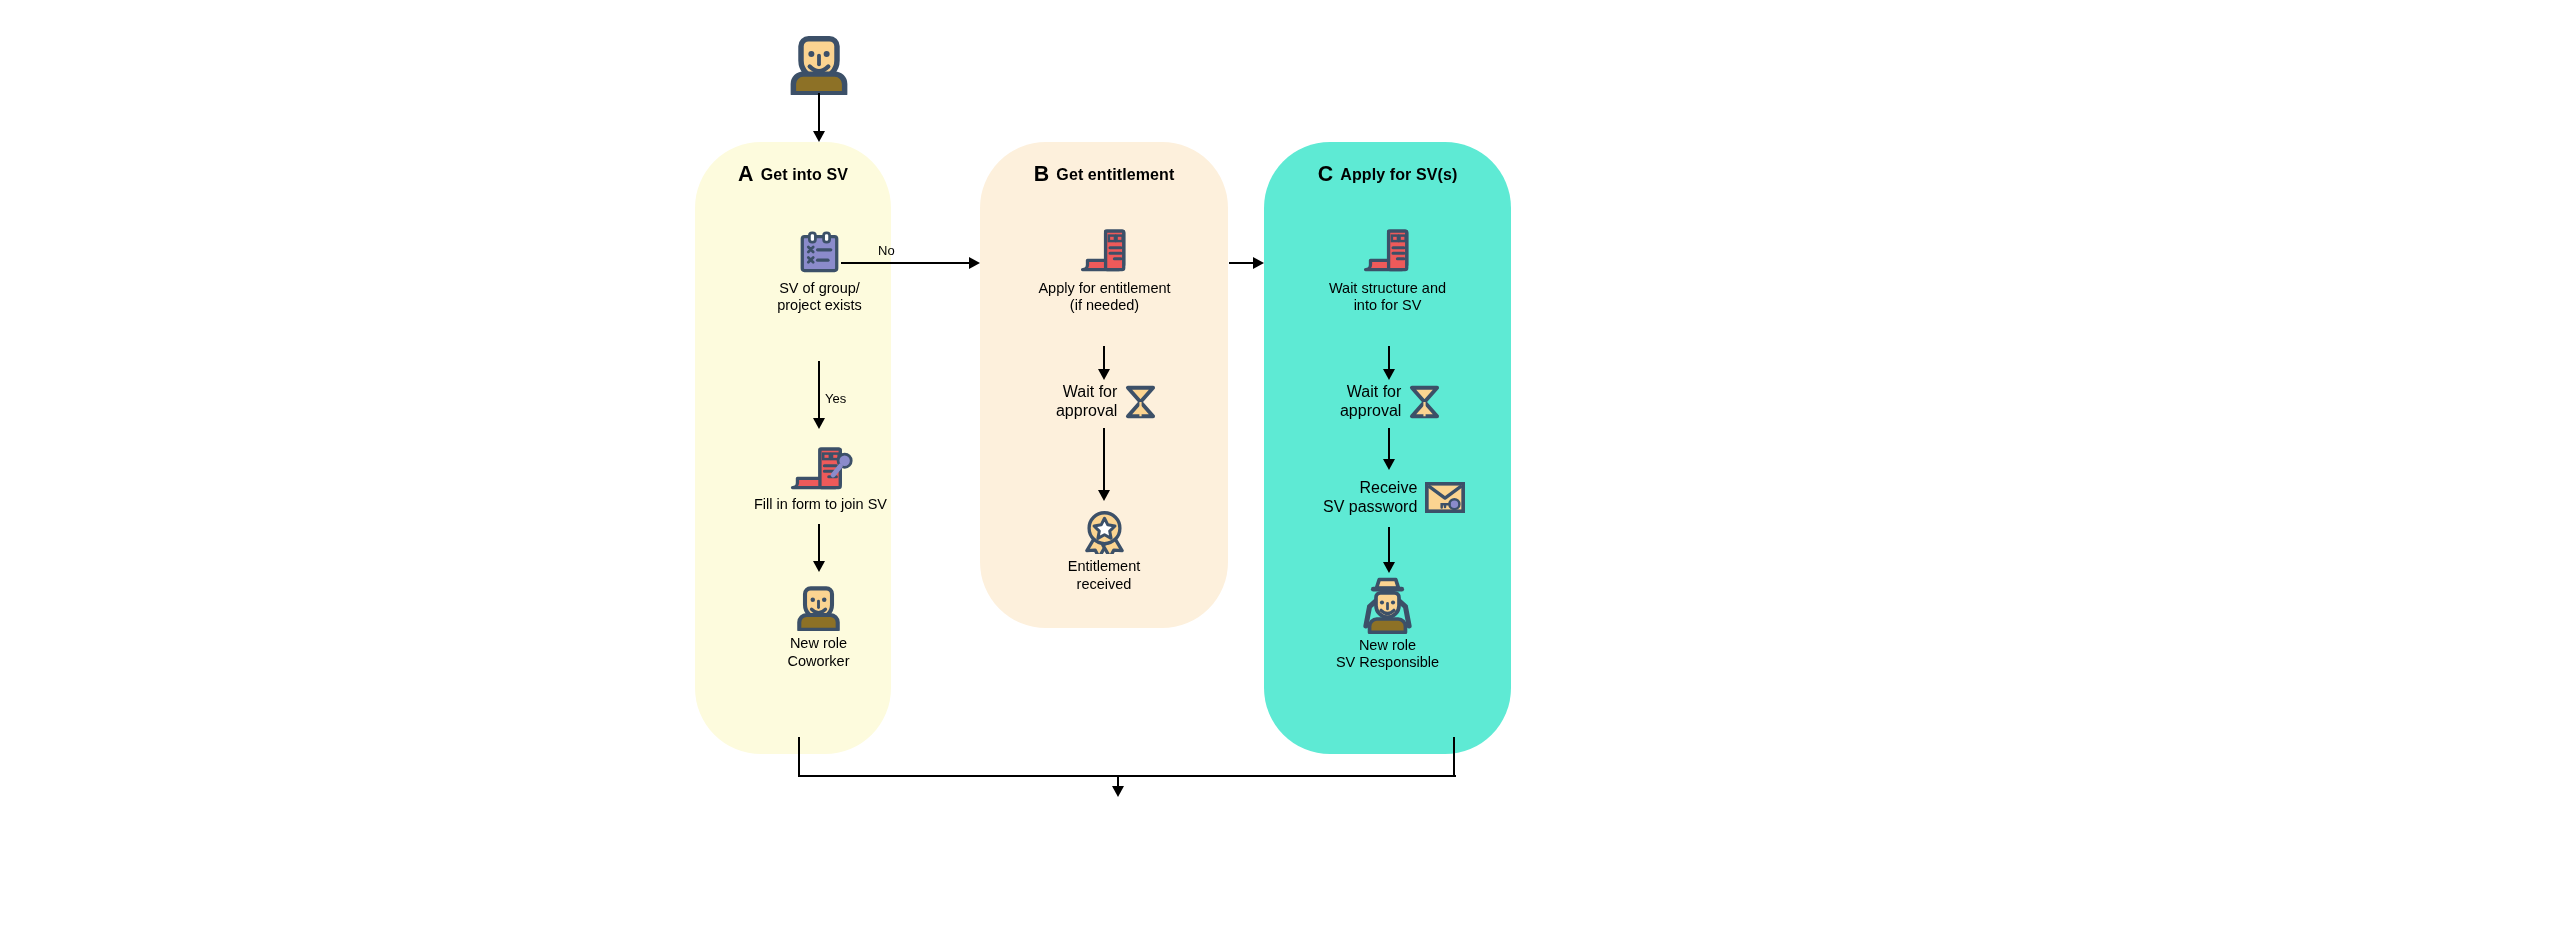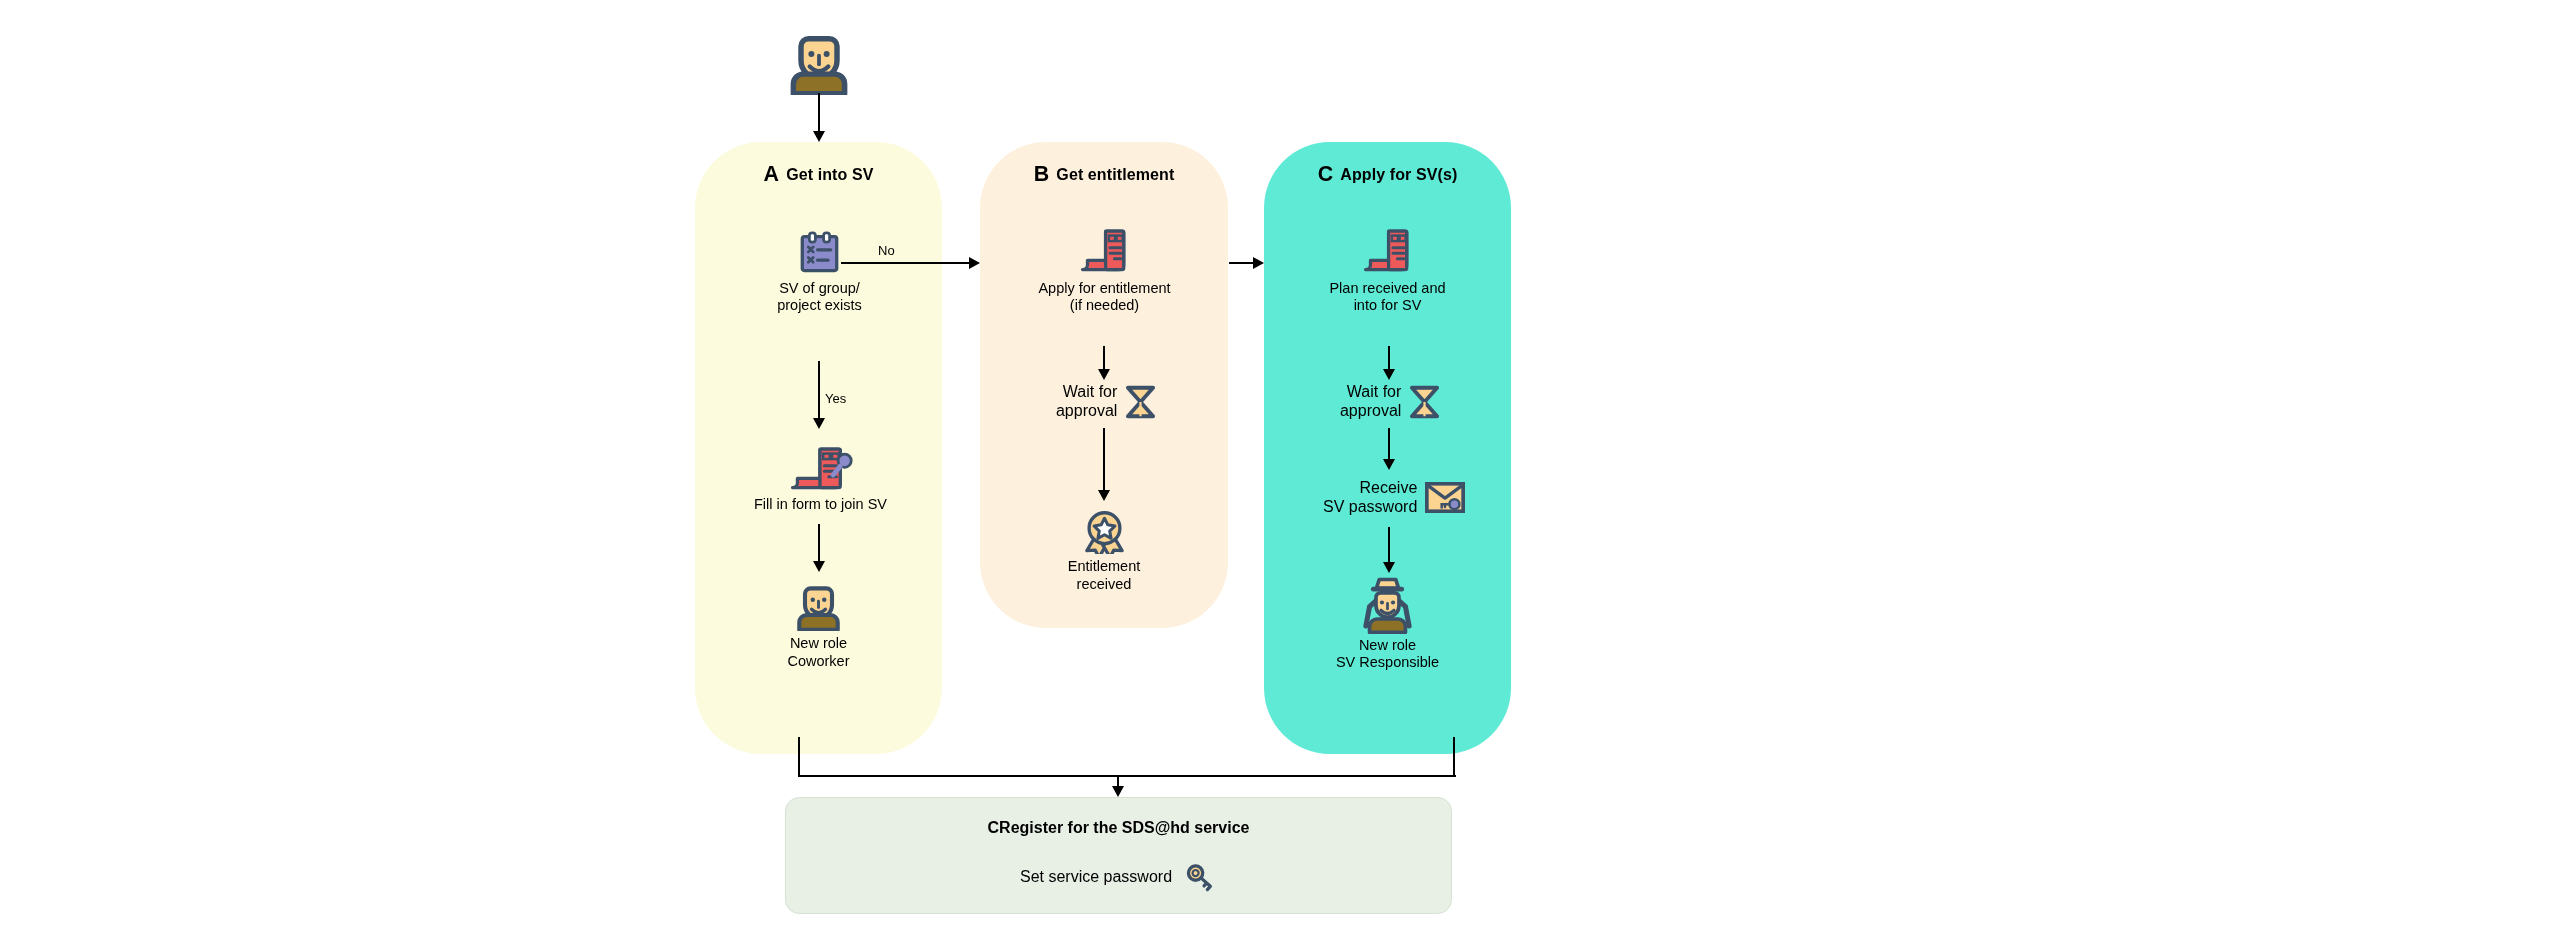--- a/index.html
+++ b/index.html
@@ -5,21 +5,21 @@
   html,body{margin:0;padding:0;background:#ffffff;}
   body{
     font-family:"Liberation Sans", sans-serif;
     width:2576px;height:941px;position:relative;overflow:hidden;
     color:#000;
   }
   .canvas{position:absolute;left:0;top:0;width:2576px;height:941px;}
 
   
   .panel{position:absolute;border-radius:66px;}
-  #panel-a{left:695px;top:142px;width:247px;height:612px;background:#FDFBDD;}
+  #panel-a{left:695px;top:142px;width:196px;height:612px;background:#FDFBDD;}
   #panel-b{left:980px;top:142px;width:248px;height:486px;background:#FDF0DC;}
   #panel-c{left:1264px;top:142px;width:247px;height:612px;background:#5eead4;}
   #panel-d{left:785px;top:797px;width:667px;height:117px;background:#E8F0E6;border:1.1px solid #D6E2D4;border-radius:14.3px;box-sizing:border-box;}
 
   .panel-head{position:absolute;width:100%;text-align:center;top:20px;
      font-size:16px;font-weight:bold;letter-spacing:0.1px;white-space:nowrap;}
   .panel-head .letter{font-size:21.4px;font-weight:bold;vertical-align:-1.1px;margin-right:7.1px;}
 
   
   .node{position:absolute;text-align:center;}
@@ -192,21 +192,21 @@
   <div class="node" style="left:1272px;top:229px;width:231px;">
     <span>
       <svg width="55" height="45" viewBox="0 0 100 82" style="margin:0 auto;">
         <path d="M52 4 h30 a3 3 0 0 1 3 3 v58 a9 9 0 0 1 -9 9 h-66 a9 9 0 0 0 9 -9 v-8 h33 z" fill="#EE5A5A" stroke="#3C5068" stroke-width="6" stroke-linejoin="round"></path>
         <rect x="52" y="4" width="33" height="70" rx="3" fill="#EE5A5A" stroke="#3C5068" stroke-width="6"></rect>
         <rect x="58" y="12" width="11" height="10" fill="#EE5A5A" stroke="#3C5068" stroke-width="4.5"></rect>
         <rect x="72" y="12" width="11" height="10" fill="#EE5A5A" stroke="#3C5068" stroke-width="4.5"></rect>
         <path d="M60 34 h20 M60 44 h20 M68 54 h12" stroke="#3C5068" stroke-width="5.5" stroke-linecap="round"></path>
       </svg>
     </span>
-    <div class="cap" style="margin-top:5.5px;">Plan received and</div>
+    <div class="cap" style="margin-top:5.5px;">Wait structure and</div>
     <div class="cap">into for SV</div>
   </div>
 
   <div class="vline" style="left:1388px;top:346px;height:26px;"></div>
   <div class="arrowdown" style="left:1383px;top:369px;"></div>
 
   <div class="node" style="left:1305px;top:383px;width:170px;">
     <div class="irow">
       <div class="ilabel">
         <div>Wait for</div>
@@ -267,34 +267,15 @@
     <div class="cap" style="margin-top:3.3px;">New role</div>
     <div class="cap">SV Responsible</div>
   </div>
 
   <div class="vline" style="left:798px;top:737px;height:40px;"></div>
   <div class="vline" style="left:1453px;top:737px;height:40px;"></div>
   <div class="hline" style="left:798px;top:775px;width:658px;"></div>
   <div class="vline" style="left:1117px;top:775px;height:20px;"></div>
   <div class="arrowdown" style="left:1112px;top:786px;"></div>
 
-  <div class="panel" id="panel-d">
-    <div style="position:absolute;width:100%;text-align:center;top:21px;font-size:16px;font-weight:bold;white-space:nowrap;">
-      <span class="letter">C</span><span>Register for the SDS@hd service</span>
-    </div>
-    <div style="position:absolute;width:100%;top:63px;">
-      <div class="irow" style="gap:12px;">
-        <span class="ilabel">Set service password</span>
-        <span>
-          <svg width="33" height="33" viewBox="0 0 60 60">
-            <g transform="rotate(42 30 30)">
-              <circle cx="18" cy="30" r="13" fill="#FBD491" stroke="#3C5068" stroke-width="6"></circle>
-              <circle cx="18" cy="30" r="5.5" fill="#FBD491" stroke="#3C5068" stroke-width="4"></circle>
-              <path d="M31 30 h23 v8 M45 30 v7" stroke="#3C5068" stroke-width="6" fill="none" stroke-linecap="round" stroke-linejoin="round"></path>
-            </g>
-          </svg>
-        </span>
-      </div>
-    </div>
-  </div>
 
 </div>
 
 
 </body></html>

